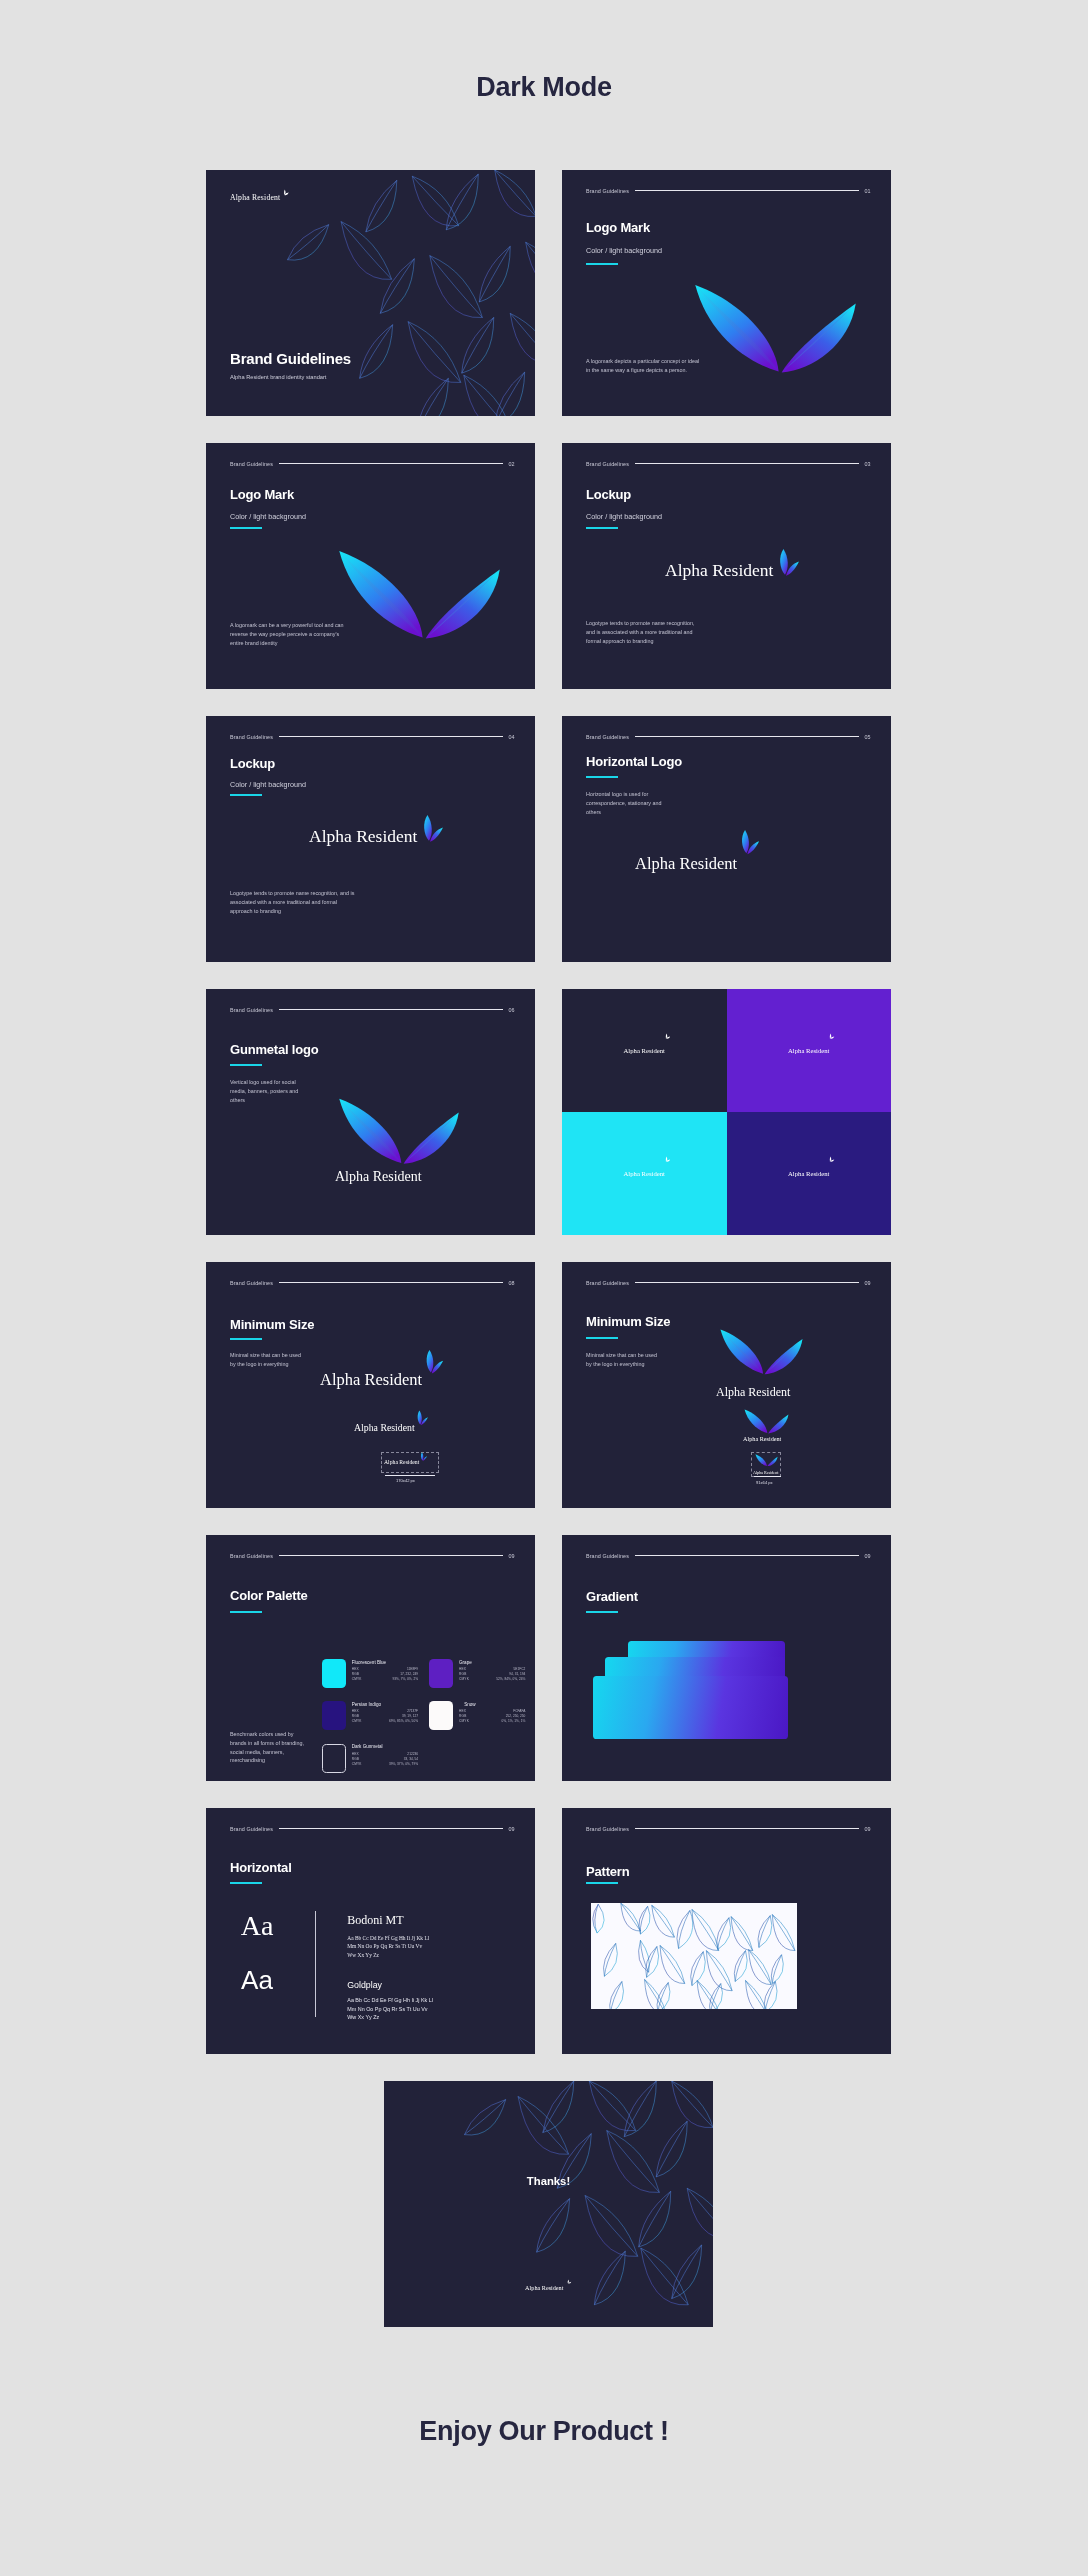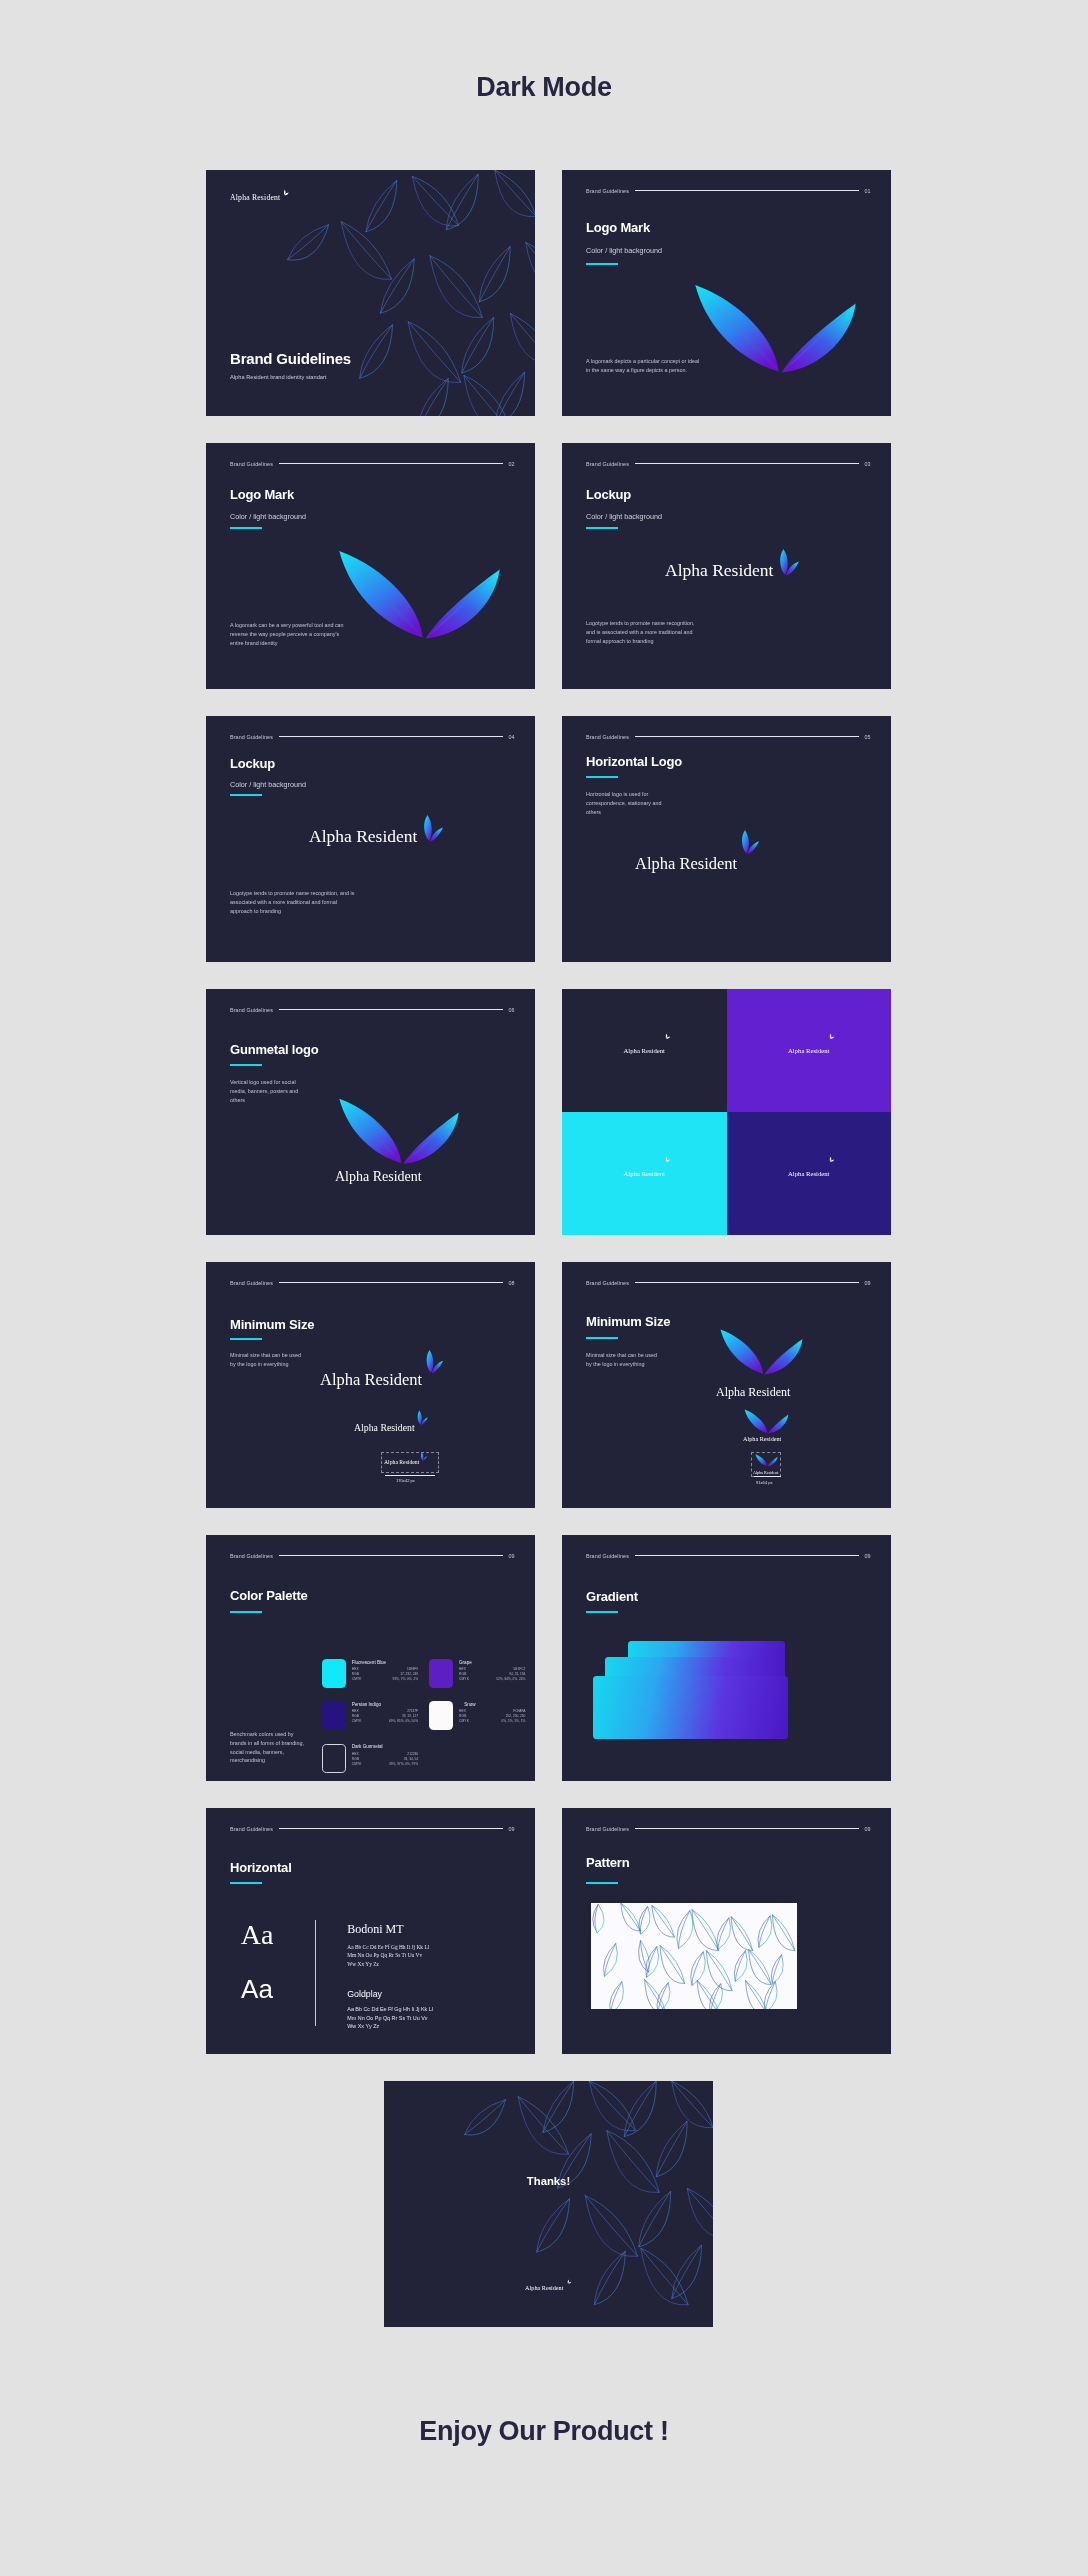--- a/index.html
+++ b/index.html
@@ -72,21 +72,21 @@
   .srow { display:flex; gap:11.3px; margin-bottom:13.4px; }
   .sw-item { display:flex; gap:5.7px; width:96px; }
   .sw-chip { width:24px; height:29px; border-radius:4.6px; flex:0 0 24px; }
   .sw-chip.outline { background:transparent; border:0.5px solid #d8d8e4; }
   .sw-info { flex:1; padding-top:0.5px; }
   .sw-name { font-size:4.6px; color:#eaeaf2; margin-bottom:2.6px; font-weight:400; }
   .sw-line { display:flex; justify-content:space-between; font-size:3.2px; color:#b9b9c9; line-height:1.55; }
   .sw-line .k { letter-spacing:0.2px; }
 
   
-  .typo-wrap { position:absolute; left:24px; top:112px; display:flex; gap:18px; }
+  .typo-wrap { position:absolute; left:24px; top:103px; display:flex; gap:18px; }
   .typo-left { width:54px; text-align:center; }
   .typo-aa-serif { font-family:"Liberation Serif", serif; font-size:28px; color:#fff; line-height:1.05; }
   .typo-aa-sans { font-family:"Liberation Sans", sans-serif; font-size:26px; color:#fff; font-weight:300; line-height:1.05; margin-top:27px; }
   .typo-div { width:0.5px; background:#c8c8d6; margin:0 13.4px; }
   .typo-right { padding-top:2.1px; }
   .typo-fname-serif { font-family:"Liberation Serif", serif; font-size:12px; color:#fff; margin-bottom:5.7px; }
   .typo-fname-sans { font-family:"Liberation Sans", sans-serif; font-size:8.8px; color:#fff; font-weight:300; margin-bottom:5.7px; }
   .typo-spec-serif { font-family:"Liberation Serif", serif; font-size:5.4px; color:#e4e4ee; line-height:1.6; }
   .typo-spec-sans { font-family:"Liberation Sans", sans-serif; font-size:5.4px; color:#e4e4ee; line-height:1.6; font-weight:300; }
   .typo-block2 { margin-top:20.6px; }
@@ -622,21 +622,21 @@
       </div>
     </div>
   </div>
 
   <div class="slide">
     <div class="shead">
       <span class="lbl">Brand Guidelines</span>
       <span class="rule"></span>
       <span class="num">09</span>
     </div>
-    <div class="stitle" style="top:47px">Pattern</div>
+    <div class="stitle" style="top:56px">Pattern</div>
     <div class="accent" style="top:74px"></div>
     <div class="pat-panel">
       <svg width="206" height="106" viewBox="0 0 400 205">
         <defs>
           <linearGradient id="pl1" x1="0" y1="0" x2="1" y2="1">
                 <stop offset="0%" stop-color="#3b1d8f"></stop>
                 <stop offset="100%" stop-color="#18d7f0"></stop>
               </linearGradient>
           <linearGradient id="pl2" x1="1" y1="0" x2="0" y2="1">
                 <stop offset="0%" stop-color="#18d7f0"></stop>

